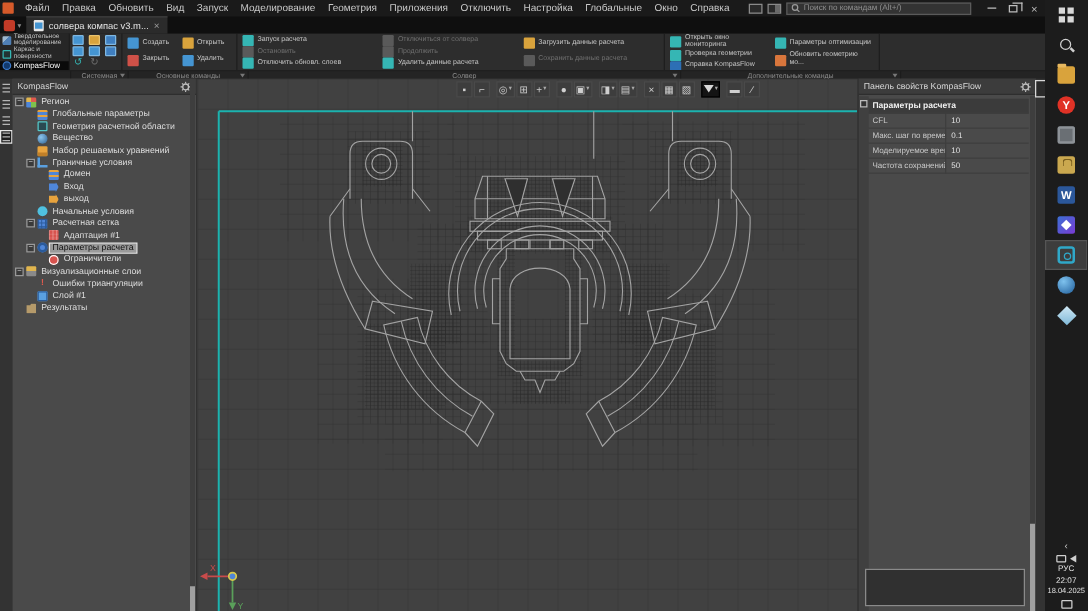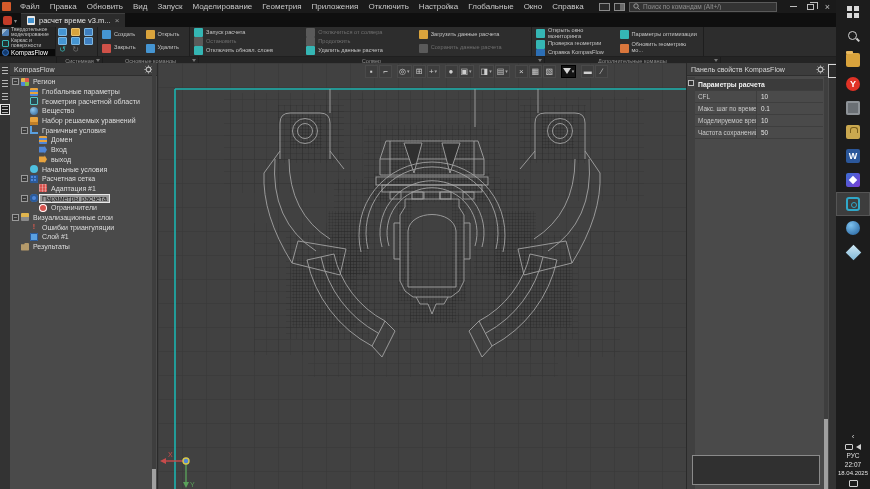--- a/index.html
+++ b/index.html
@@ -223,21 +223,21 @@
             <span>×</span>
           </div>
       </div>
     </div>
 
     <div class="tabrow">
       <div class="qa-logo"></div>
       <span class="qa-caret">▾</span>
       <div class="doc-tab">
         <span class="doc-ic"></span>
-        <span class="t">расчет време v3.m...</span>
+        <span class="t">солвера компас v3.m...</span>
         <span class="x">×</span>
       </div>
     </div>
 
     <div class="ribbon">
       <div class="mode-col">
           <div class="mode-btn">
             <div class="mode-ic mi0"></div>
             <div class="lb">Твердотельное моделирование</div>
           </div>

